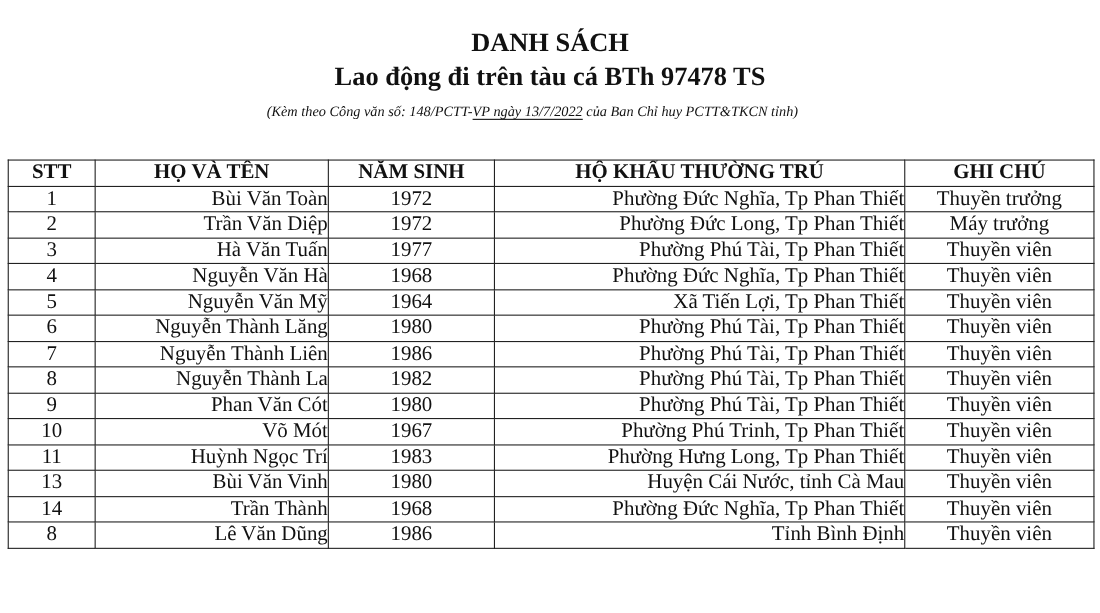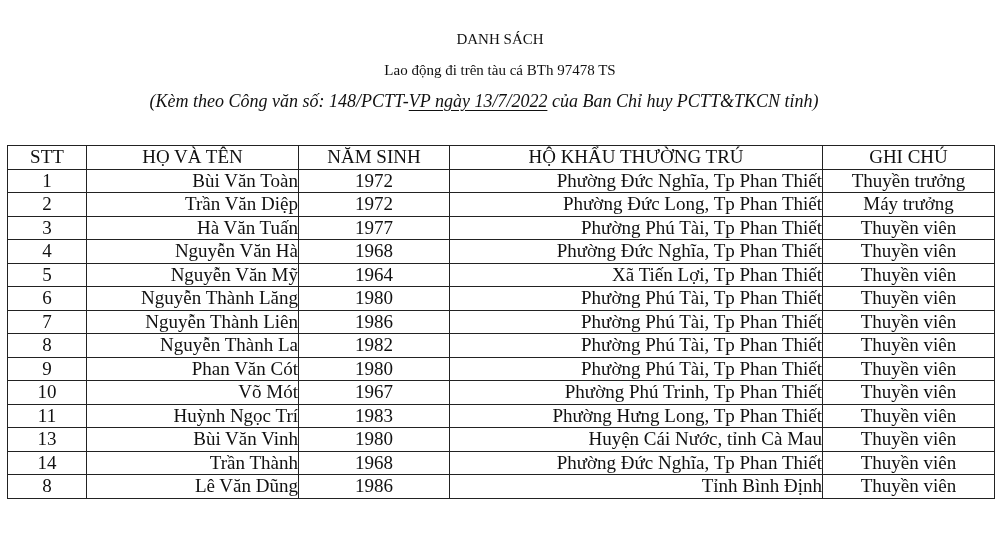--- a/index.html
+++ b/index.html
@@ -13,34 +13,34 @@
       position: relative;
       overflow: hidden;
       font-family: "Liberation Serif", "DejaVu Serif", serif;
       color: #111111;
     }
     .title {
       position: absolute;
       left: 0;
       width: 1000px;
       text-align: center;
-      font-weight: normal;
-      font-size: 15px;
+      font-weight: bold;
+      font-size: 24px;
       line-height: 22px;
     }
     .title.t1 { top: 28px; }
     .title.t2 { top: 59px; }
     .subtitle {
       position: absolute;
       top: 90px;
       left: 0;
       width: 968px;
       text-align: center;
       font-style: italic;
-      font-size: 18px;
+      font-size: 13px;
       line-height: 22px;
       white-space: nowrap;
     }
     .subtitle .ul {
       text-decoration: underline;
       text-underline-offset: 3px;
     }
     table.roster {
       position: absolute;
       left: 7px;
@@ -52,21 +52,21 @@
     }
     table.roster th, table.roster td {
       border: 1.5px solid #222222;
       height: 22.5px;
       padding: 0;
       line-height: 22px;
       white-space: nowrap;
       overflow: hidden;
     }
     table.roster th {
-      font-weight: normal;
+      font-weight: bold;
     }
     td.c-stt, td.c-year, td.c-note { text-align: center; }
     td.c-name, td.c-addr { text-align: right; padding-left: 8px; }
     col.col-stt  { width: 79px; }
     col.col-name { width: 212px; }
     col.col-year { width: 151px; }
     col.col-addr { width: 373px; }
     col.col-note { width: 172px; }
   </style>
 </head>

